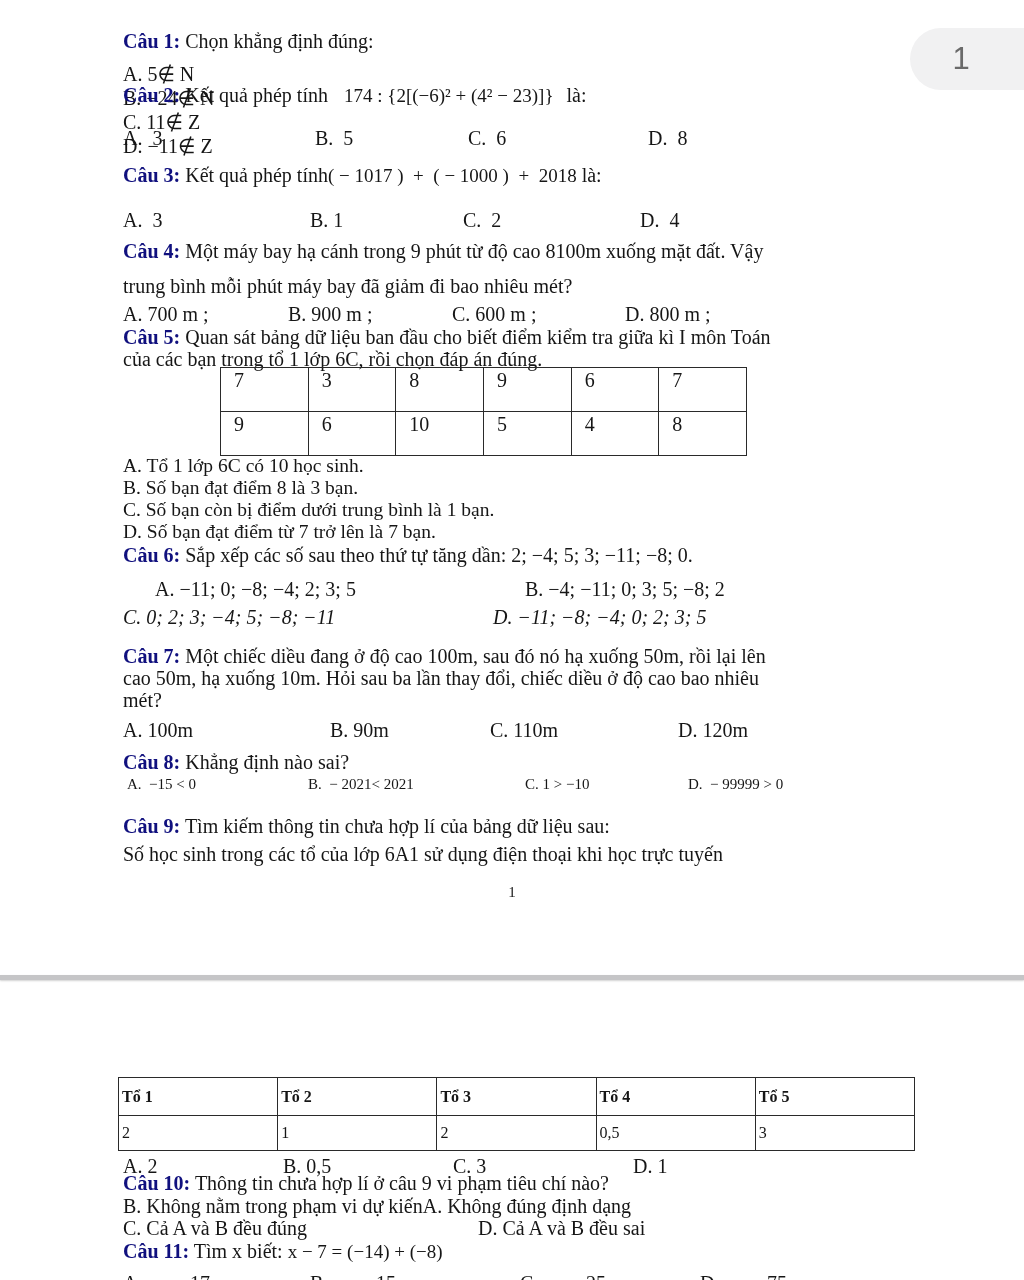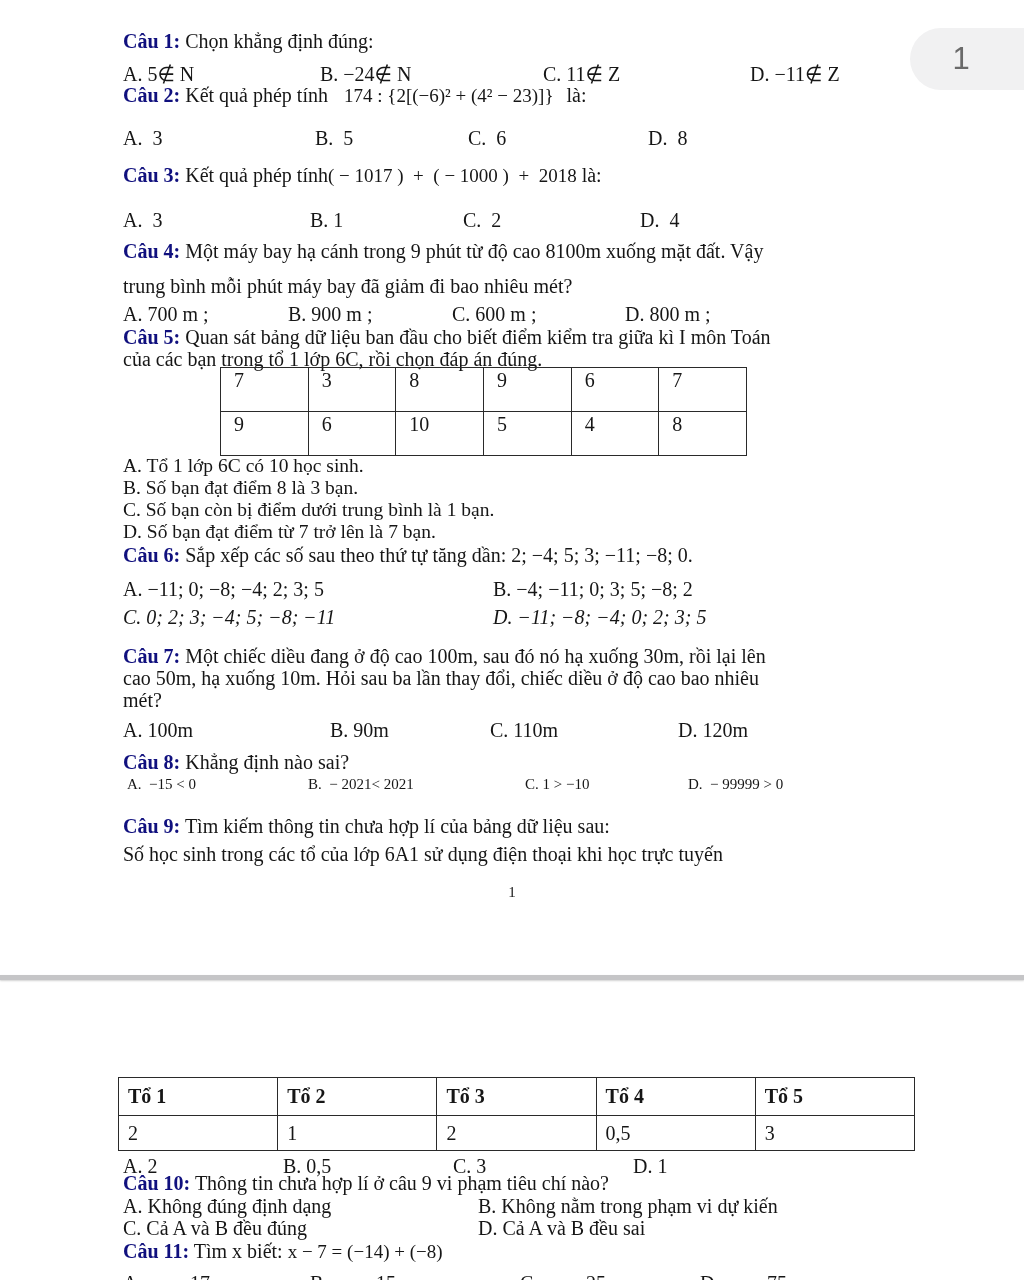--- a/index.html
+++ b/index.html
@@ -21,21 +21,21 @@
   .answers { font-size: 19.5px; line-height: 22px; }
   table { border-collapse: collapse; table-layout: fixed; }
   .t1 { position: absolute; left: 220px; top: 367px; width: 527px; }
   .t1 td {
     border: 1.5px solid #2a2a2a; width: 16.66%; height: 44px;
     vertical-align: top; padding: 1px 0 0 13px; font-size: 20px;
   }
   .t2 { position: absolute; left: 118px; top: 1077px; width: 797px; }
   .t2 th, .t2 td {
     border: 1.5px solid #2a2a2a; width: 20%; text-align: left;
-    padding: 3px 0 3px 9px; font-size: 20px; vertical-align: middle;
+    padding: 3px 0 3px 3px; font-size: 16px; vertical-align: middle;
   }
   .t2 th { height: 38px; font-weight: 700; }
   .t2 td { height: 35px; font-weight: 400; }
   .badge {
     position: absolute; top: 28px; right: -40px; width: 154px; height: 62px;
     border-radius: 31px; background: var(--badge-bg, #f1f1f2);
     color: var(--badge-text, #6a6a6a);
     font-family: "Liberation Sans", sans-serif; font-size: 31px;
     display: flex; align-items: center; justify-content: center;
     padding-right: 52px;
@@ -55,21 +55,21 @@
 <div>
 
   <div class="badge">
     <span>1</span>
   </div>
 
   <div class="abs qhead" style="top:30px;">
     <b class="qlabel">Câu 1:</b>
     <span>Chọn khẳng định đúng:</span>
   </div>
-  <div class="abs row" style="top:62px;">
+  <div class="abs row" style="top:62px;flex-direction:column;">
     <span style="width:197px">A. 5∉ N</span>
     <span style="width:223px">B. −24∉ N</span>
     <span style="width:207px">C. 11∉ Z</span>
     <span>D. −11∉ Z</span>
   </div>
 
   <div class="abs qhead" style="top:84px;">
     <b class="qlabel">Câu 2:</b>
     <span>Kết quả phép tính</span><span class="formula ml">174 : {2[(−6)² + (4² − 23)]}</span>
     <span>là:</span>
@@ -134,32 +134,32 @@
     <div>A. Tổ 1 lớp 6C có 10 học sinh.</div>
     <div>B. Số bạn đạt điểm 8 là 3 bạn.</div>
     <div>C. Số bạn còn bị điểm dưới trung bình là 1 bạn.</div>
     <div>D. Số bạn đạt điểm từ 7 trở lên là 7 bạn.</div>
   </div>
 
   <div class="abs qhead" style="top:544px;">
     <b class="qlabel">Câu 6:</b>
     <span>Sắp xếp các số sau theo thứ tự tăng dần: 2; −4; 5; 3; −11; −8; 0.</span>
   </div>
-  <div class="abs row" style="top:578px;">
+  <div class="abs row" style="top:578px;margin-left:32px;">
     <span style="width:370px">A. −11; 0; −8; −4; 2; 3; 5</span>
     <span>B. −4; −11; 0; 3; 5; −8; 2</span>
   </div>
   <div class="abs row" style="top:606px;font-style:italic;">
     <span style="width:370px">C. 0; 2; 3; −4; 5; −8; −11</span>
     <span>D. −11; −8; −4; 0; 2; 3; 5</span>
   </div>
 
   <div class="abs qhead lines22" style="top:645px; width:810px;">
     <div><b class="qlabel">Câu 7:</b>
-      <span>Một chiếc diều đang ở độ cao 100m, sau đó nó hạ xuống 30m, rồi lại lên</span></div>
+      <span>Một chiếc diều đang ở độ cao 100m, sau đó nó hạ xuống 50m, rồi lại lên</span></div>
     <div>cao 50m, hạ xuống 10m. Hỏi sau ba lần thay đổi, chiếc diều ở độ cao bao nhiêu</div>
     <div>mét?</div>
   </div>
   <div class="abs row" style="top:719px;">
     <span style="width:207px">A. 100m</span>
     <span style="width:160px">B. 90m</span>
     <span style="width:188px">C. 110m</span>
     <span>D. 120m</span>
   </div>
 
@@ -207,22 +207,22 @@
     <span style="width:170px">B. 0,5</span>
     <span style="width:180px">C. 3</span>
     <span>D. 1</span>
   </div>
 
   <div class="abs qhead" style="top:1172px;">
     <b class="qlabel">Câu 10:</b>
     <span>Thông tin chưa hợp lí ở câu 9 vi phạm tiêu chí nào?</span>
   </div>
   <div class="abs row" style="top:1195px;">
+    <span>B. Không nằm trong phạm vi dự kiến</span>
     <span style="width:355px">A. Không đúng định dạng</span>
-    <span>B. Không nằm trong phạm vi dự kiến</span>
   </div>
   <div class="abs row" style="top:1217px;">
     <span style="width:355px">C. Cả A và B đều đúng</span>
     <span>D. Cả A và B đều sai</span>
   </div>
 
   <div class="abs qhead" style="top:1240px;">
     <b class="qlabel">Câu 11:</b>
     <span>Tìm x biết:</span>
     <span class="formula">x − 7 = (−14) + (−8)</span>

